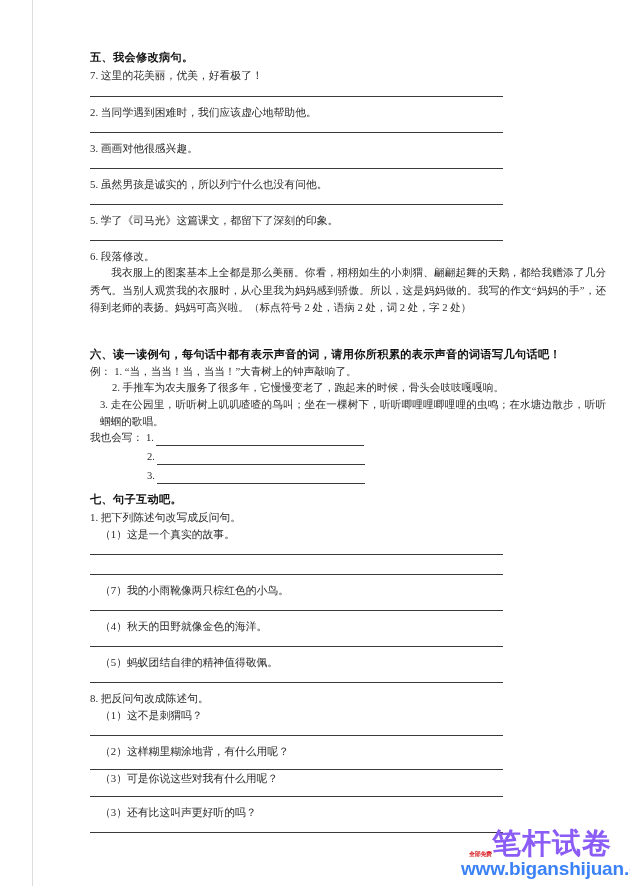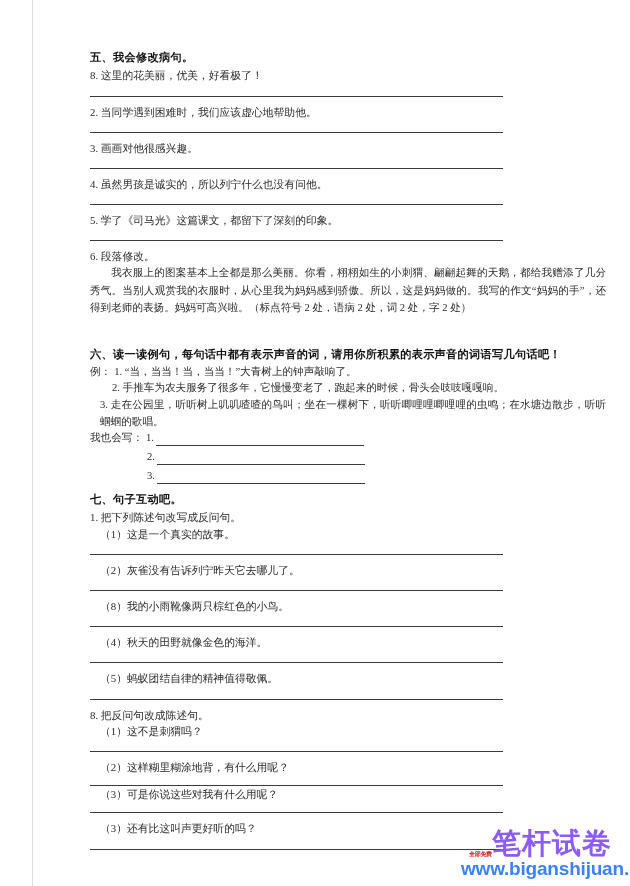--- a/index.html
+++ b/index.html
@@ -146,39 +146,39 @@
 </style>
 </head>
 <body>
 
 <div class="page">
   <div class="sheet">
 
     <div>
       <p class="hd">五、我会修改病句。</p>
 
-      <p class="q">8. 这里的花美丽，优美，好看极了！</p>
+      <p class="q">7. 这里的花美丽，优美，好看极了！</p>
       <div class="rule-wrap">
           <div class="rule"></div>
         </div>
 
       <div class="gap-s"></div>
       <p class="q">2. 当同学遇到困难时，我们应该虚心地帮助他。</p>
       <div class="rule-wrap">
           <div class="rule"></div>
         </div>
 
       <div class="gap-s"></div>
       <p class="q">3. 画画对他很感兴趣。</p>
       <div class="rule-wrap">
           <div class="rule"></div>
         </div>
 
       <div class="gap-s"></div>
-      <p class="q">4. 虽然男孩是诚实的，所以列宁什么也没有问他。</p>
+      <p class="q">5. 虽然男孩是诚实的，所以列宁什么也没有问他。</p>
       <div class="rule-wrap">
           <div class="rule"></div>
         </div>
 
       <div class="gap-s"></div>
       <p class="q">5. 学了《司马光》这篇课文，都留下了深刻的印象。</p>
       <div class="rule-wrap">
           <div class="rule"></div>
         </div>
 
@@ -222,27 +222,26 @@
       <p class="hd">七、句子互动吧。</p>
 
       <p class="q">1. 把下列陈述句改写成反问句。</p>
 
       <p class="q ind1">（1）这是一个真实的故事。</p>
       <div class="rule-wrap">
           <div class="rule"></div>
         </div>
 
       <div class="gap-s"></div>
-      <p class="q ind1">（2）灰雀没有告诉列宁昨天它去哪儿了。</p>
-      <div class="rule-wrap">
-          <div class="rule"></div>
-        </div>
-
-      <div class="gap-s"></div>
-      <p class="q ind1">（8）我的小雨靴像两只棕红色的小鸟。</p>
+      <div class="rule-wrap">
+          <div class="rule"></div>
+        </div>
+
+      <div class="gap-s"></div>
+      <p class="q ind1">（7）我的小雨靴像两只棕红色的小鸟。</p>
       <div class="rule-wrap">
           <div class="rule"></div>
         </div>
 
       <div class="gap-s"></div>
       <p class="q ind1">（4）秋天的田野就像金色的海洋。</p>
       <div class="rule-wrap">
           <div class="rule"></div>
         </div>
 

